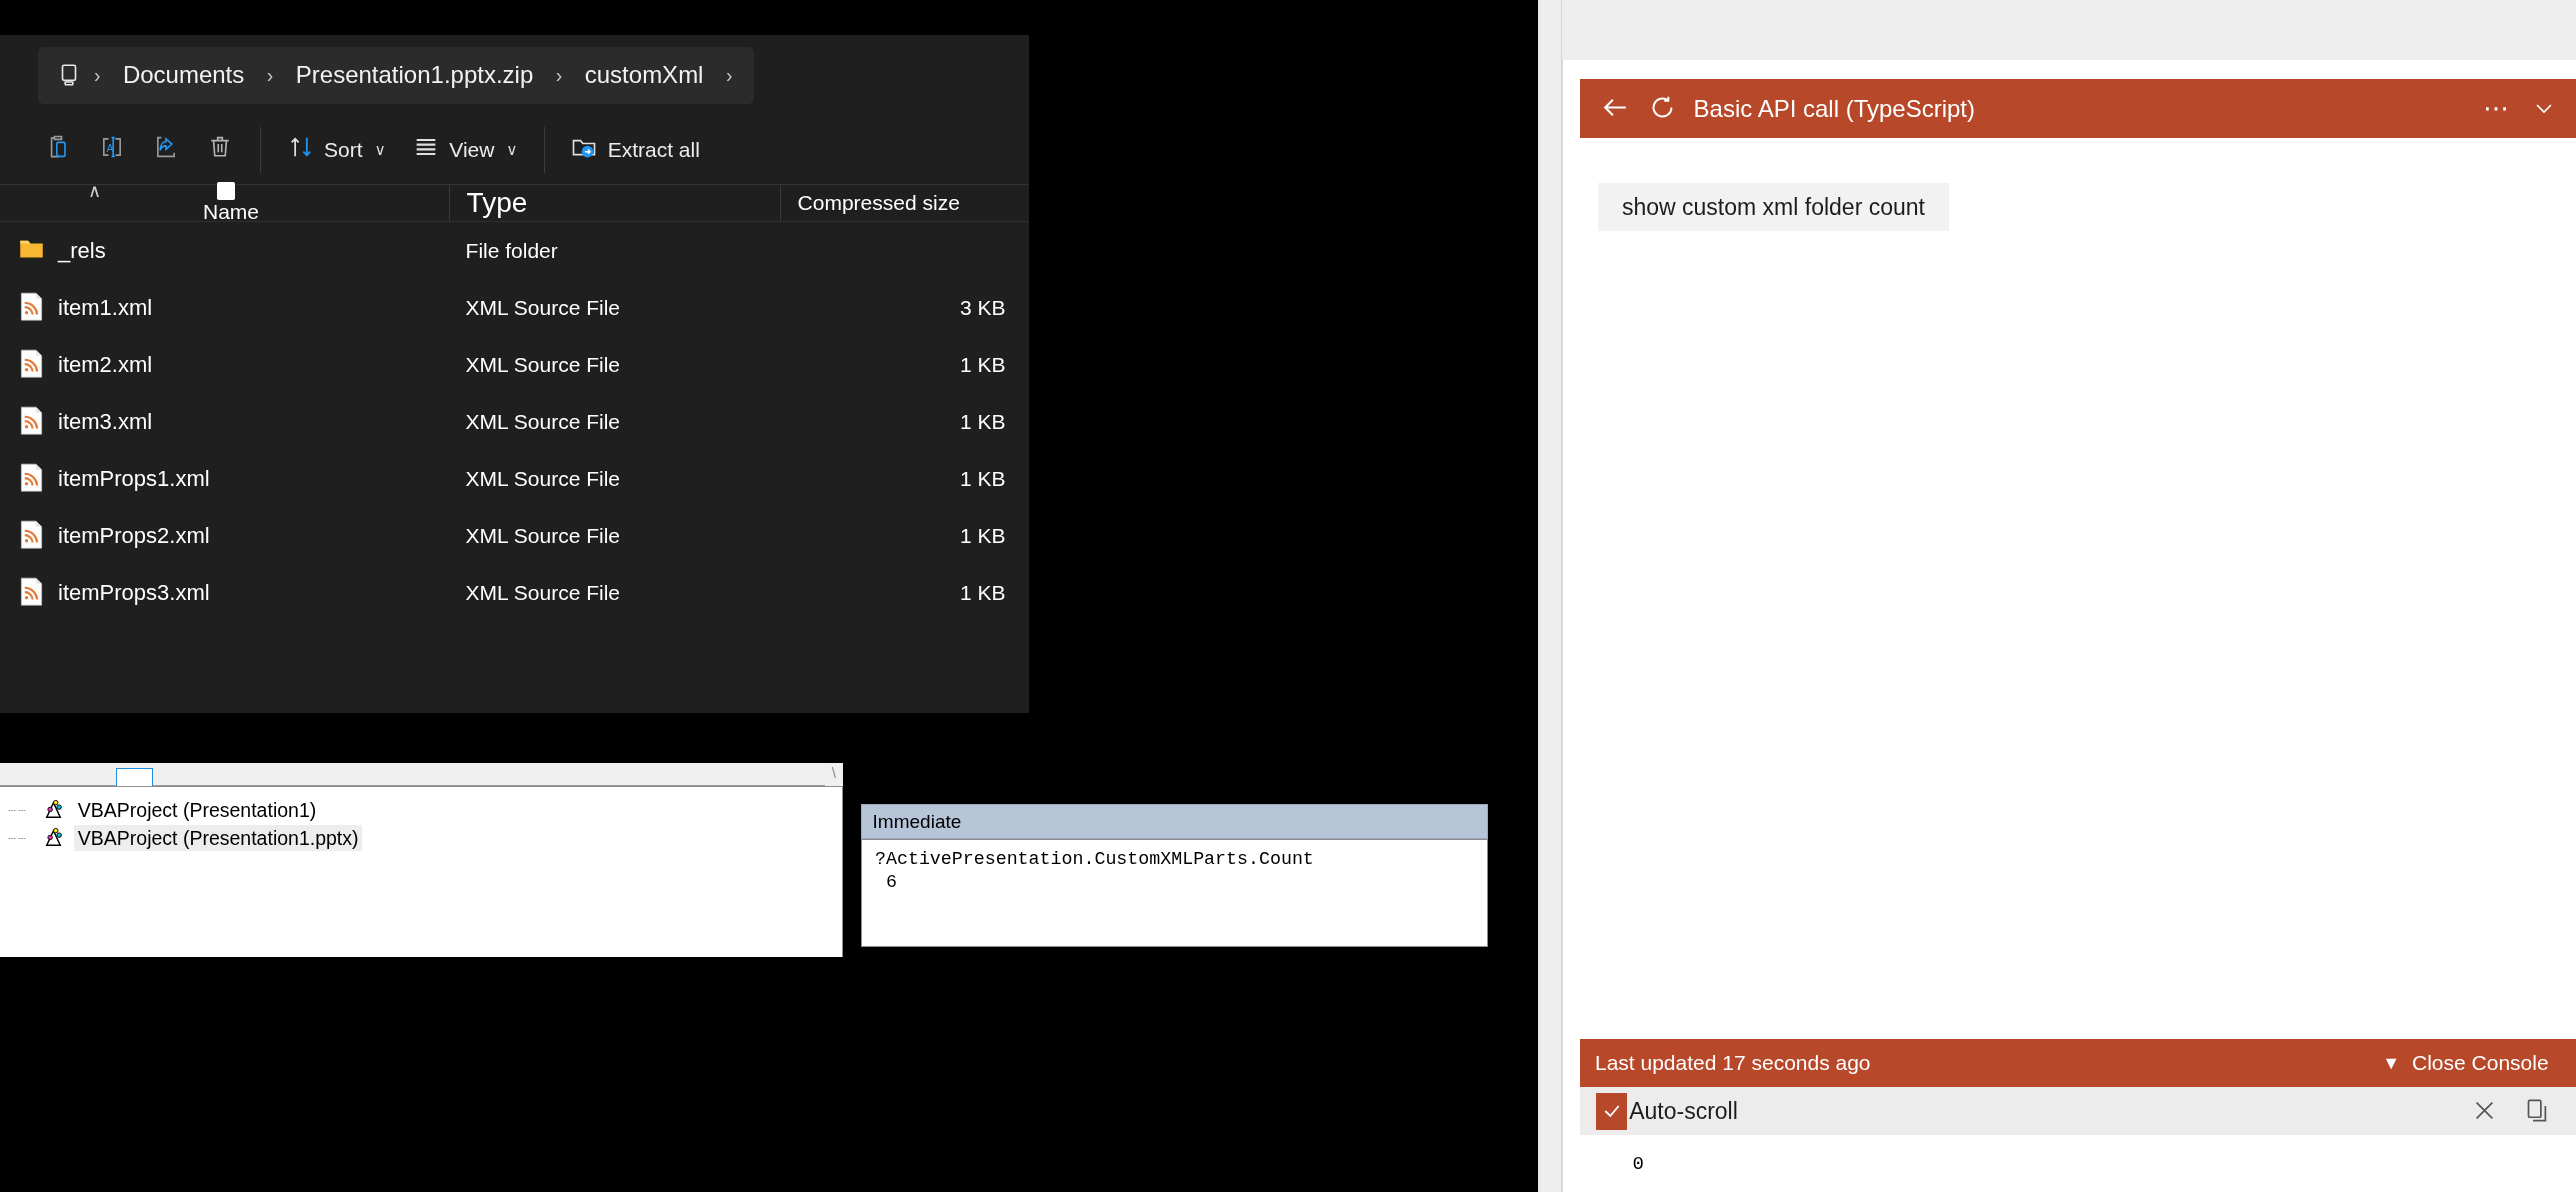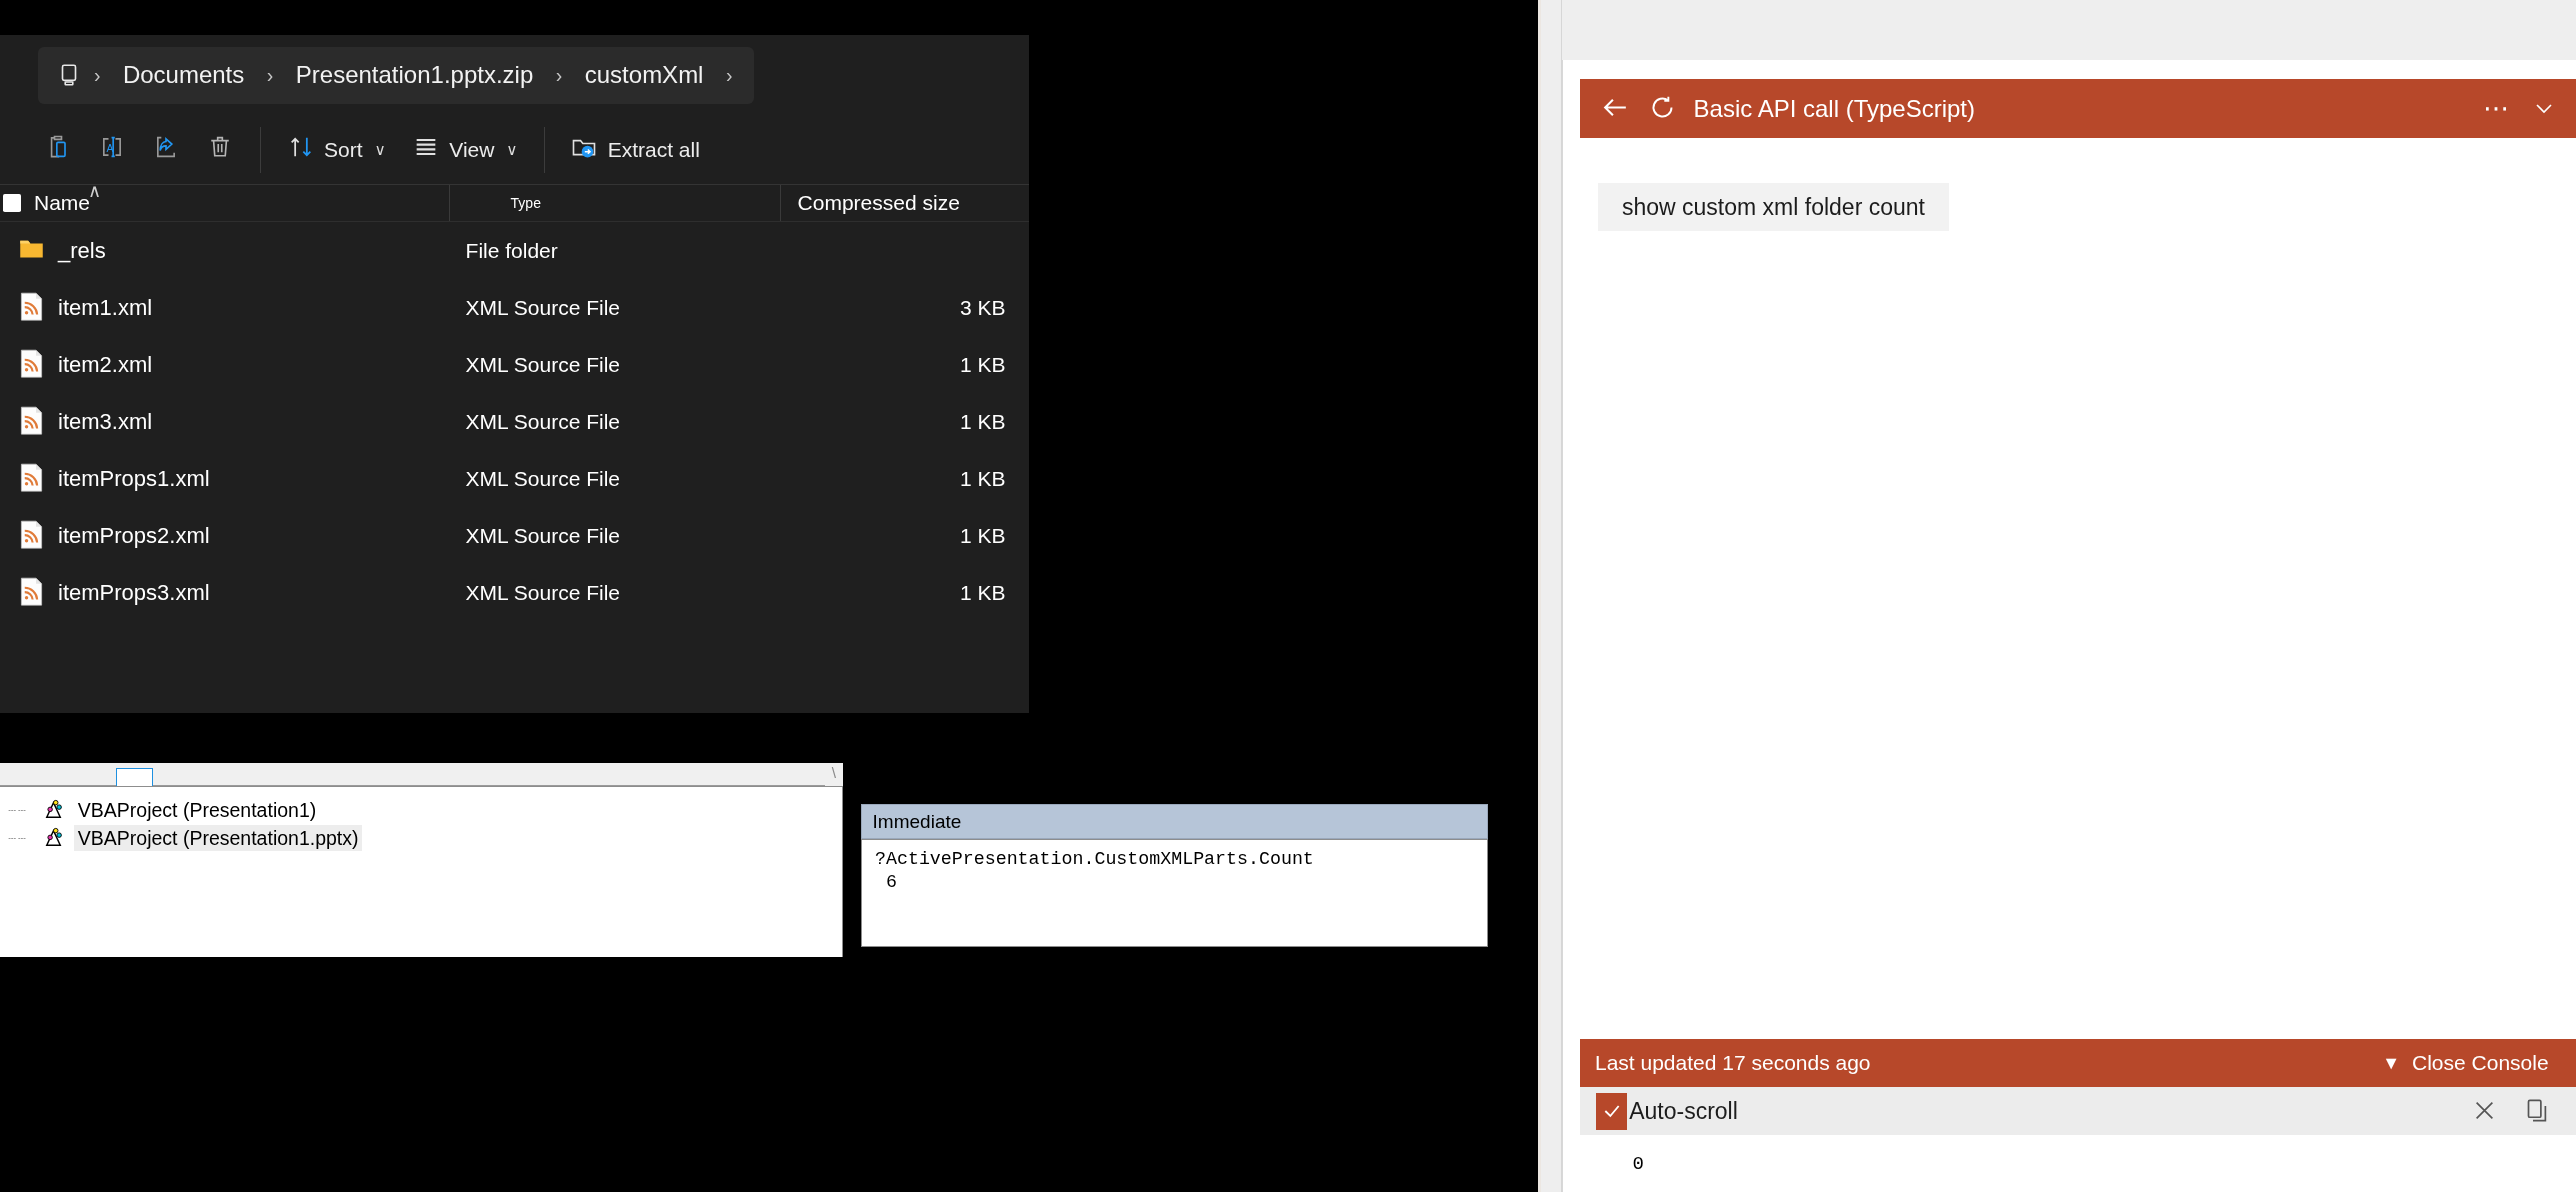--- a/index.html
+++ b/index.html
@@ -43,21 +43,21 @@
 
   .colhead {
     height:37px; display:flex; align-items:center; position:relative;
     border-bottom:0.6px solid #2e2e2e; background:#1f1f1f;
   }
   .sortmark { position:absolute; left:88px; top:-4.7px; font-size:18px; color:#d0d0d0; }
   .chkbox {
     width:18px; height:18px; background:#fff; border-radius:1.8px; margin-left:3px; flex:none;
   }
   .colhead-inner{display:flex;align-items:center;width:100%;height:100%;}
-  .c1{width:449px;display:flex;align-items:center;}
+  .c1{width:449px;display:flex;align-items:center;flex-direction:column;}
   .c2{width:331px;height:100%;display:flex;align-items:center;border-left:0.6px solid #3a3a3a;padding-left:16.6px;}
   .c3{width:248px;height:100%;display:flex;align-items:center;border-left:0.6px solid #3a3a3a;padding-left:16.6px;}
 
   .filelist { background:#1f1f1f; }
   .frow { height:57px; display:flex; align-items:center; }
   .f-name { width:449px; display:flex; align-items:center; padding-left:18px; gap:13px; }
   .f-icon { width:27px; height:31px; flex:none; }
   .f-label { font-size:22px; color:#ffffff; }
   .f-type { width:331px; font-size:21px; color:#ffffff; padding-left:16.6px; }
   .f-size { width:248px; font-size:21px; color:#ffffff; text-align:right; padding-right:22.5px; }
@@ -274,21 +274,21 @@
     </div>
 
     <div class="colhead">
       <div class="sortmark">∧</div>
       <div class="colhead-inner">
         <div class="c1">
           <div class="chkbox"></div>
           <div style="padding-left:13px;font-size:21px;">Name</div>
         </div>
         <div class="c2">
-          <span style="font-size:14px;margin-left:44px;">Type</span>
+          <span style="font-size:28px;">Type</span>
         </div>
         <div class="c3">
           <span style="font-size:21px;">Compressed size</span>
         </div>
       </div>
     </div>
 
     <div class="filelist">
 
       <div class="frow">

